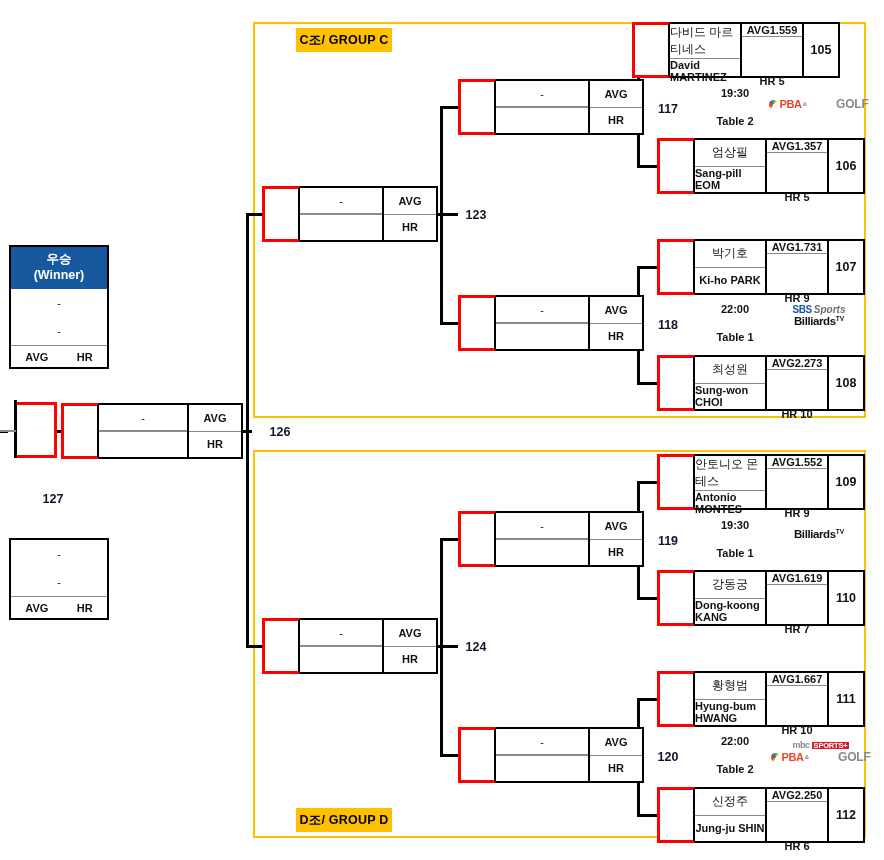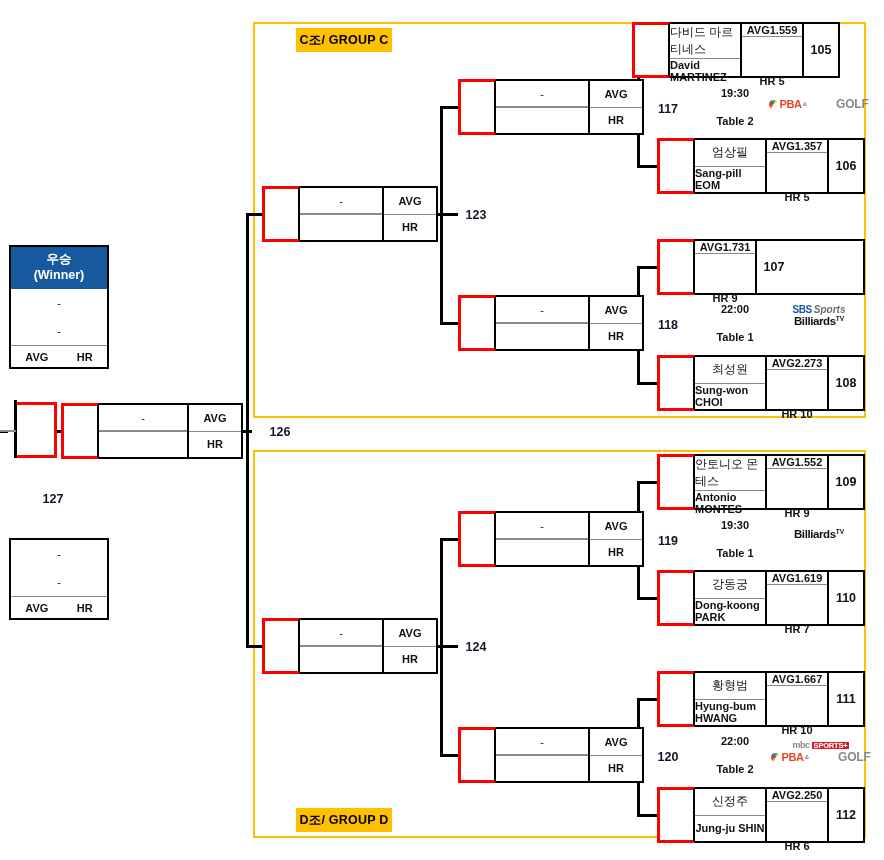--- a/index.html
+++ b/index.html
@@ -280,20 +280,24 @@
     </div>
     <div class="pc-stats">
       <div class="pc-avg">AVG1.357</div>
       <div class="pc-hr">HR 5</div>
     </div>
     <div class="pc-seed">106</div>
   </div>
 
   <div class="abs player-card" style="left:657px; top:239px; width:208px;">
     <div class="pc-redstub"></div>
+    <div class="pc-names">
+      <div class="pc-name-kr">박기호</div>
+      <div class="pc-name-en">Ki-ho PARK</div>
+    </div>
     <div class="pc-stats">
       <div class="pc-avg">AVG1.731</div>
       <div class="pc-hr">HR 9</div>
     </div>
     <div class="pc-seed">107</div>
   </div>
 
   <div class="abs player-card" style="left:657px; top:355px; width:208px;">
     <div class="pc-redstub"></div>
     <div class="pc-names">
@@ -317,21 +321,21 @@
       <div class="pc-avg">AVG1.552</div>
       <div class="pc-hr">HR 9</div>
     </div>
     <div class="pc-seed">109</div>
   </div>
 
   <div class="abs player-card" style="left:657px; top:570px; width:208px;">
     <div class="pc-redstub"></div>
     <div class="pc-names">
       <div class="pc-name-kr">강동궁</div>
-      <div class="pc-name-en">Dong-koong PARK</div>
+      <div class="pc-name-en">Dong-koong KANG</div>
     </div>
     <div class="pc-stats">
       <div class="pc-avg">AVG1.619</div>
       <div class="pc-hr">HR 7</div>
     </div>
     <div class="pc-seed">110</div>
   </div>
 
   <div class="abs player-card" style="left:657px; top:671px; width:208px;">
     <div class="pc-redstub"></div>

